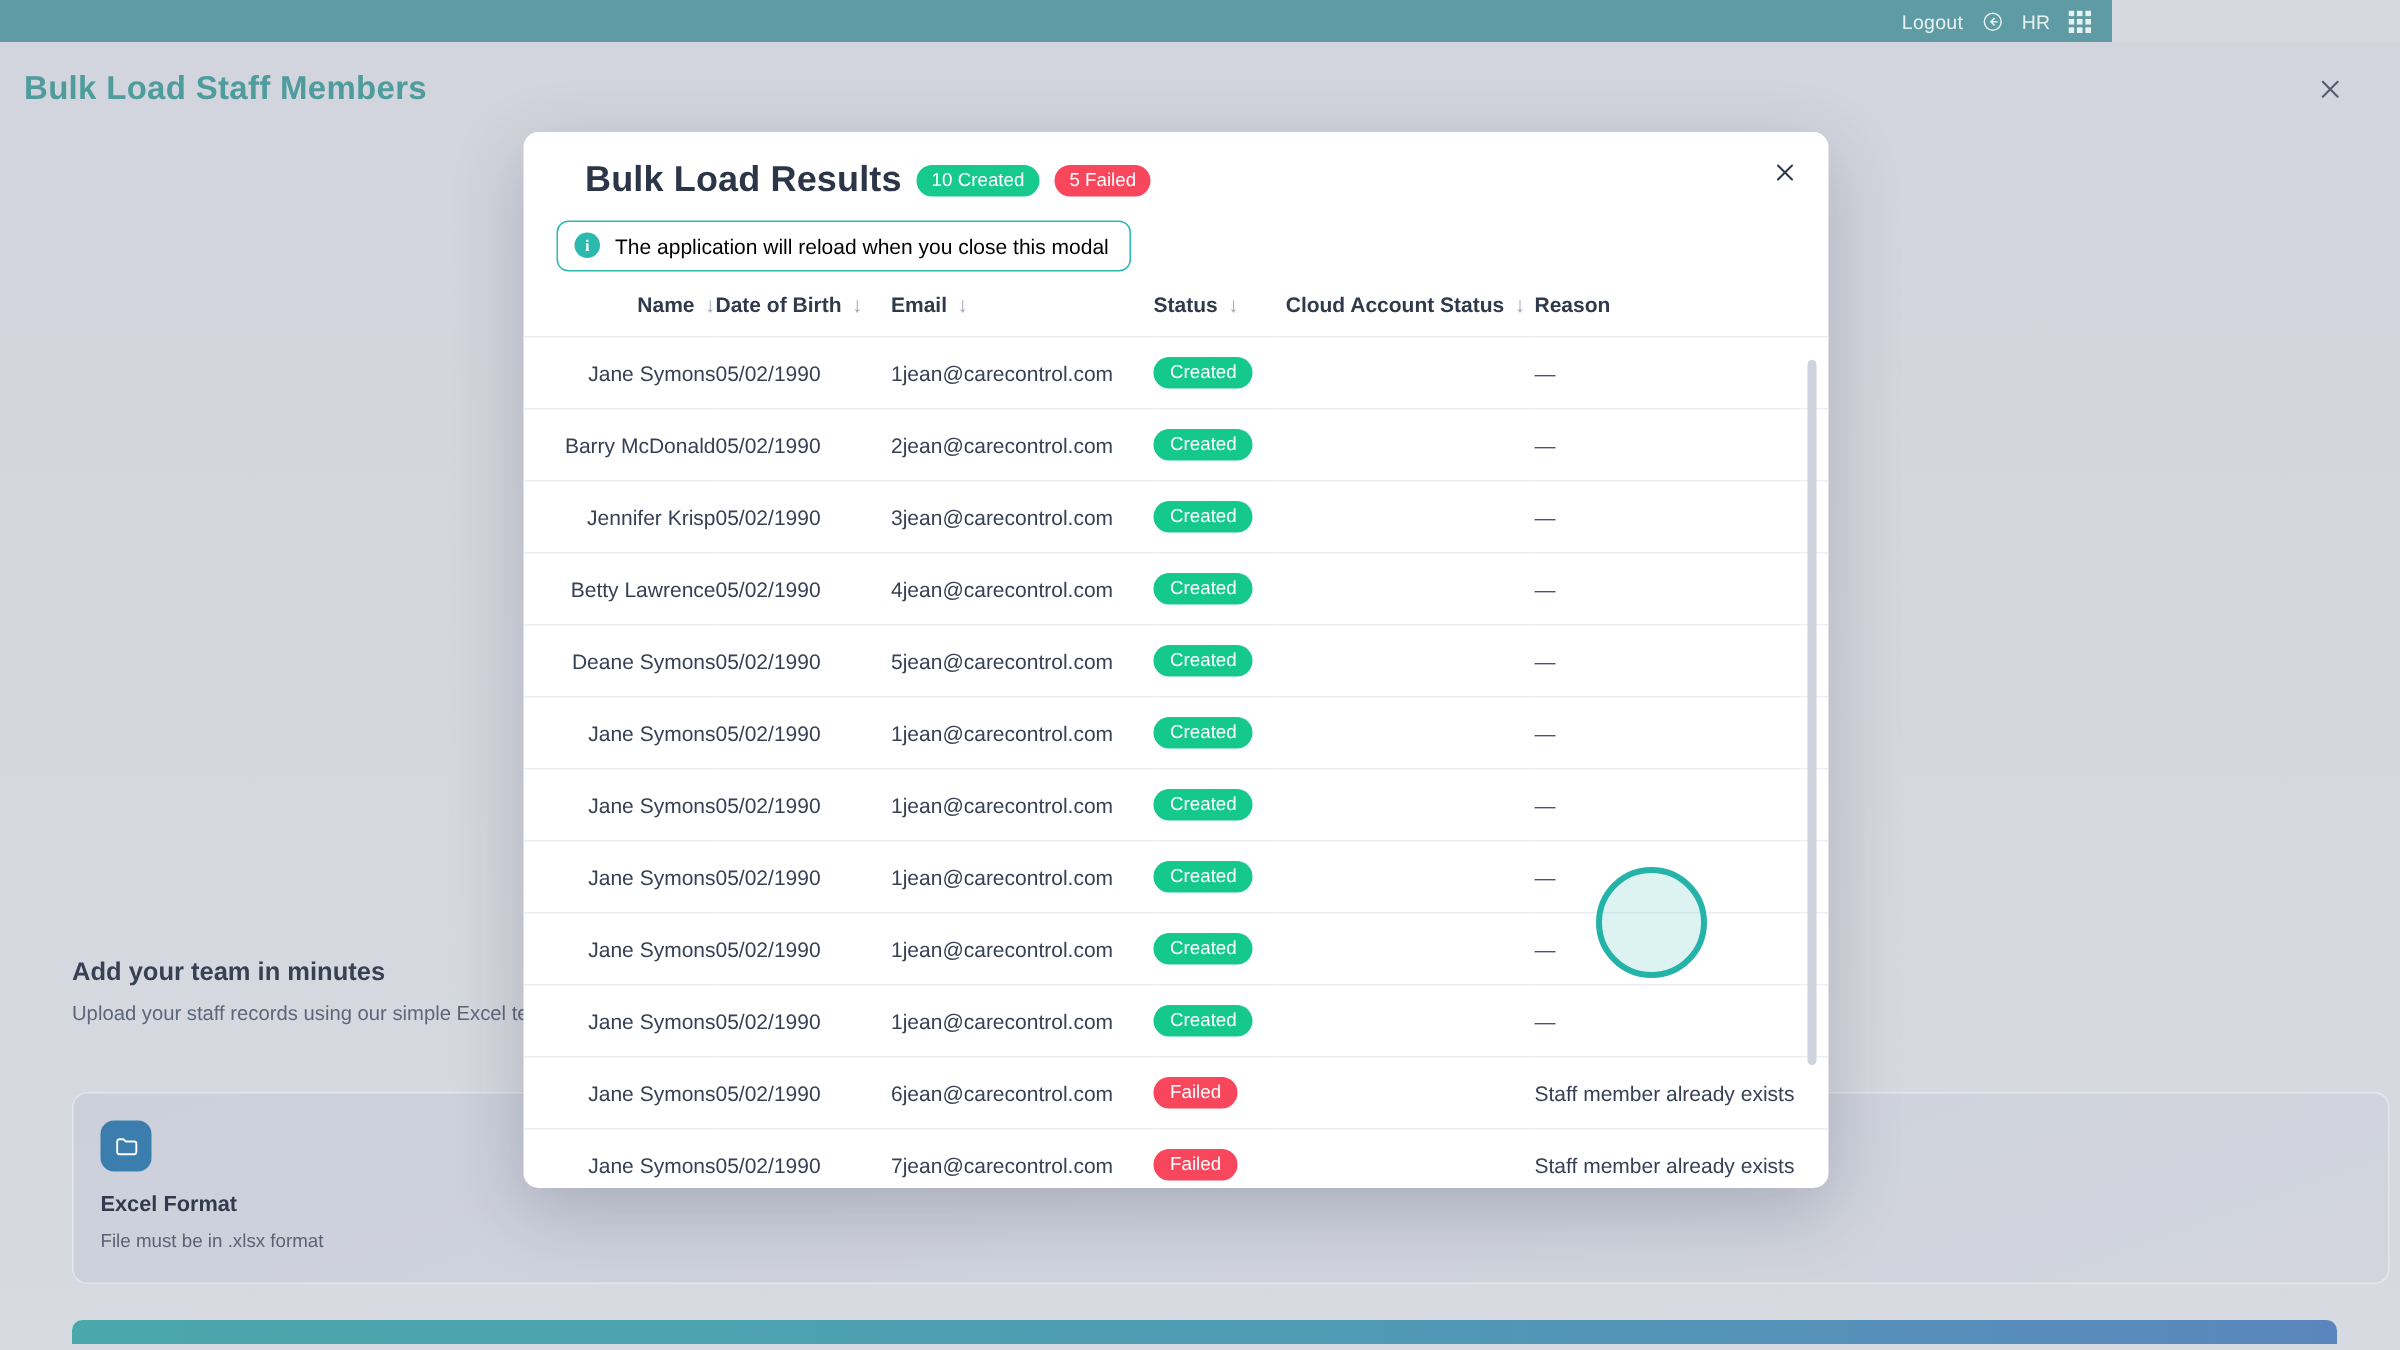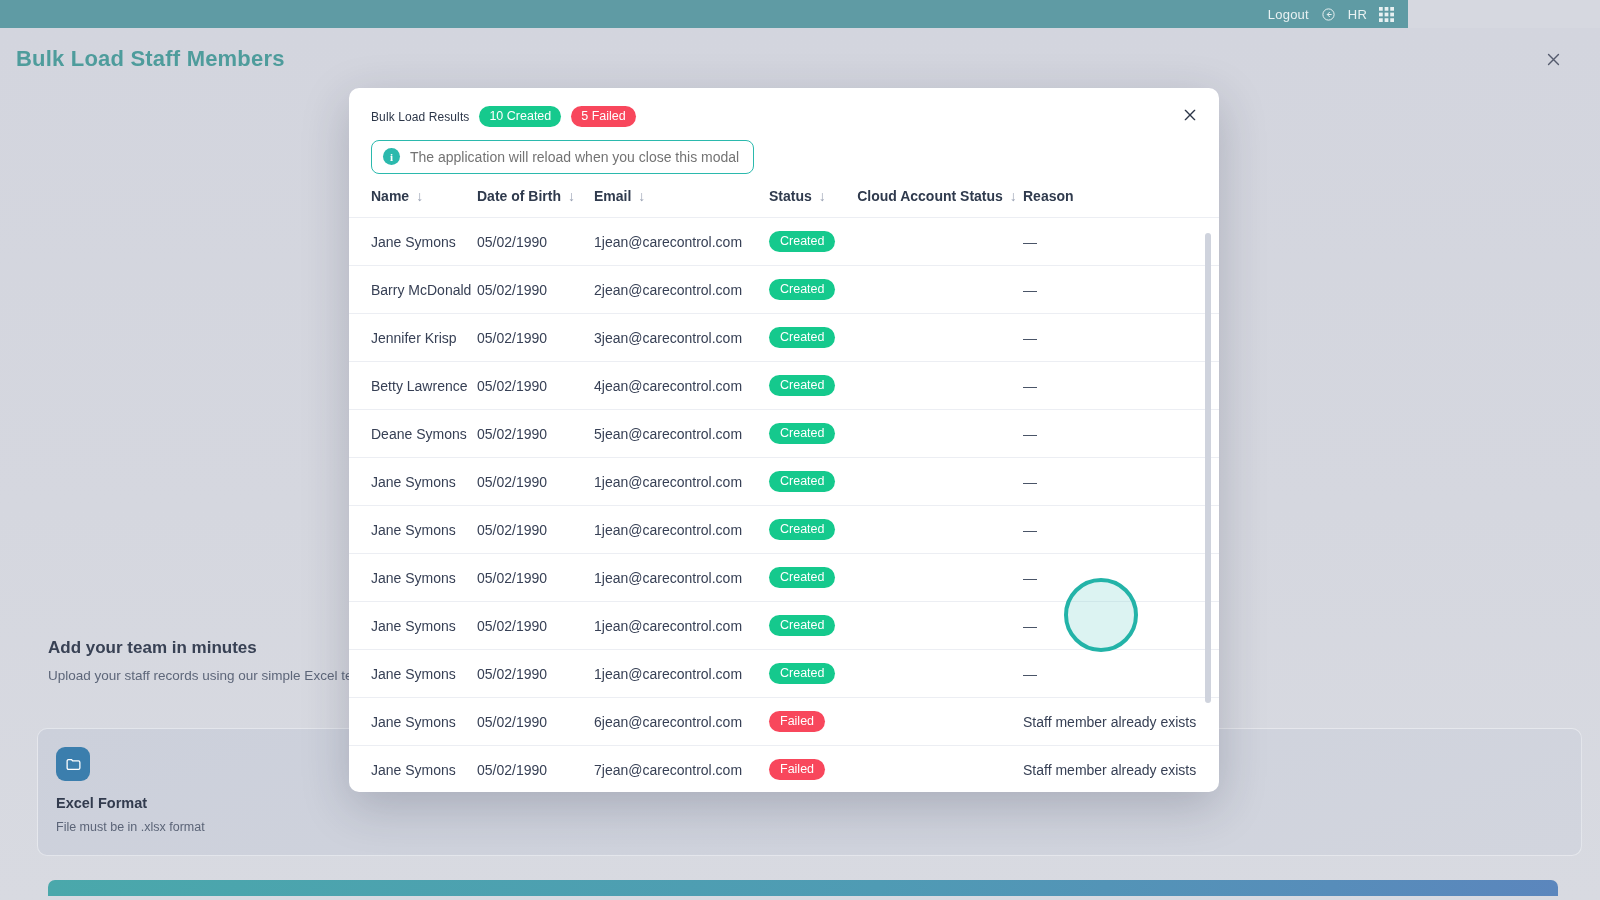--- a/index.html
+++ b/index.html
@@ -36,21 +36,21 @@
     position: absolute; right: 34px; top: 18px;
     width: 26px; height: 26px; cursor: pointer;
     display:flex; align-items:center; justify-content:center;
     color:#555b6e;
   }
 
   .promo { position: absolute; left: 48px; top: 610px; width: 1510px; }
   .promo-title { font-size: 17px; font-weight: bold; color: #384154; }
   .promo-sub { font-size: 13.5px; color: #5d6679; margin-top: 10px; }
 
-  .cards { position: absolute; left: 37px; top: 700px; width: 1545px;
+  .cards { position: absolute; left: 48px; top: 700px; width: 1545px;
            display: flex; gap: 12px; }
   .card {
     flex: 1; height: 128px; border-radius: 10px; padding: 18px 18px 0 18px;
     background: linear-gradient(160deg,#ccd0db 0%,#d2d5de 100%);
     border: 1px solid rgba(255,255,255,.45);
   }
   .card.c2 { background: linear-gradient(160deg,#ccd6da 0%,#d3d6de 100%); }
   .card.c3 { background: linear-gradient(160deg,#d9ccd4 0%,#d5d2dc 100%); }
   .card-icon {
     width: 34px; height: 34px; border-radius: 9px; background: #3b7ead;
@@ -67,62 +67,62 @@
 
   
   .modal {
     position: absolute; left: 349px; top: 88px; width: 870px; height: 704px;
     background: #fff; border-radius: 10px;
     box-shadow: 0 14px 48px rgba(30,38,60,.22);
     overflow: hidden;
   }
   .modal-head { padding: 18px 22px 0 22px; }
   .modal-title-row { display: flex; align-items: center; gap: 10px; }
-  .modal-title { font-size: 12px; font-weight: normal; color: #2c3648; letter-spacing:.1px; }
+  .modal-title { font-size: 24px; font-weight: bold; color: #2c3648; letter-spacing:.1px;margin-left:19px; }
   .badge {
     font-size: 12.5px; color: #fff; padding: 3px 10px 4px; border-radius: 12px;
     font-weight: 500;
   }
   .badge.ok   { background: #16c98d; }
   .badge.fail { background: #f8475c; }
 
   .info-banner {
     margin-top: 13px; display: inline-flex; align-items: center; gap: 10px;
     border: 1.5px solid #2bb9ad; border-radius: 8px;
     padding: 7px 14px 8px 11px; background: #fff;
   }
   .info-dot {
     width: 17px; height: 17px; border-radius: 50%; background: #2bb9ad;
     color:#fff; font-size: 11px; font-weight: bold;
     display:flex; align-items:center; justify-content:center;
     font-family: "Liberation Serif", serif;
   }
   .info-text { font-size: 14px; color: #3a4considering; }
-  .info-text { color: #737373; }
+  .info-text { color: #000000; }
 
   .modal-close {
     position: absolute; right: 16px; top: 14px; width: 26px; height: 26px;
     display:flex; align-items:center; justify-content:center;
     cursor:pointer; color:#2c3648;
   }
 
   
   .tbl-wrap { margin-top: 14px; position: relative; }
   table { width: 100%; border-collapse: collapse; table-layout: fixed; }
   thead th {
     text-align: left; font-size: 14px; font-weight: bold; color: #2f3a4d;
     padding: 0 0 13px 0; white-space: nowrap;
   }
   .th-inner { display: inline-flex; align-items: center; gap: 7px; }
   .sort-arrow { color: #9aa2b4; }
   tbody td {
     font-size: 14px; color: #374055; padding: 13px 0;
     border-top: 1px solid #eceef3; white-space: nowrap;
   }
-  .col-name   { width: 128px; padding-left: 22px !important; }
+  .col-name   { width: 128px; padding-left: 22px !important; text-align: right; }
   .col-dob    { width: 117px; }
   .col-email  { width: 175px; }
   .col-status { width: 82px; }
   .col-cloud  { width: 172px; text-align: center; }
   .col-reason { width: auto; }
   thead .col-name { padding-left: 22px; }
 
   .pill {
     display:inline-block; font-size: 12.5px; color:#fff;
     padding: 3px 11px 4px; border-radius: 12px;

